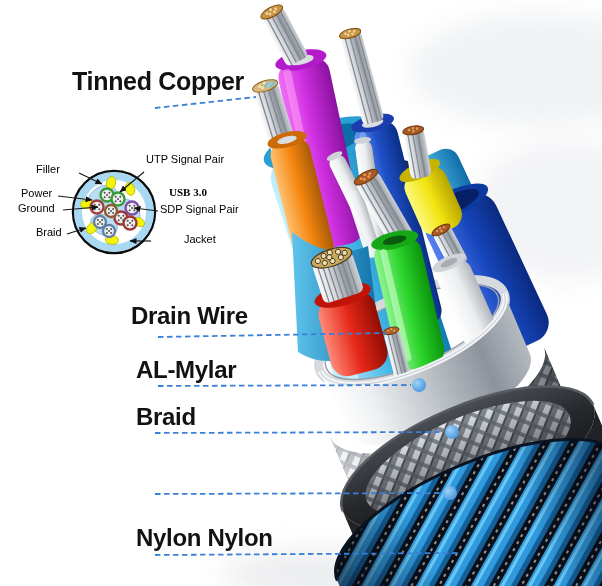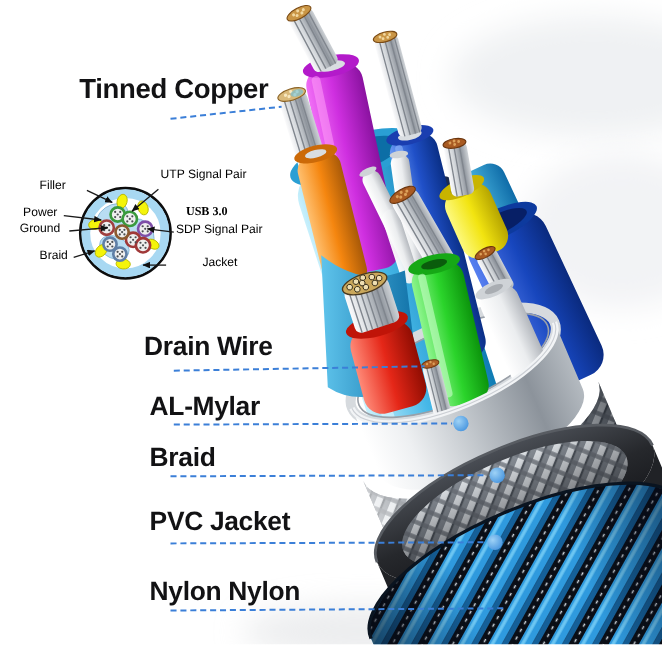--- a/index.html
+++ b/index.html
@@ -449,21 +449,20 @@
   <circle cx="419" cy="385" r="7"></circle>
   <circle cx="452" cy="432" r="7"></circle>
   <circle cx="450" cy="493" r="7"></circle>
 </g>
 </svg>
 
 <div class="lbl big" style="left:72px;top:68px;">Tinned Copper</div>
 <div class="lbl" style="left:131px;top:303px;">Drain Wire</div>
 <div class="lbl" style="left:136px;top:357px;">AL-Mylar</div>
 <div class="lbl" style="left:136px;top:404px;">Braid</div>
-<div class="lbl" style="left:136px;top:462px;">PVC Jacket</div>
 <div class="lbl" style="left:136px;top:525px;">Nylon Nylon</div>
 
 <div class="sm" style="left:36px;top:164px;">Filler</div>
 <div class="sm" style="left:21px;top:188px;">Power</div>
 <div class="sm" style="left:18px;top:203px;">Ground</div>
 <div class="sm" style="left:36px;top:227px;">Braid</div>
 <div class="sm" style="left:146px;top:154px;">UTP Signal Pair</div>
 <div class="sm b" style="left:169px;top:187px;">USB 3.0</div>
 <div class="sm" style="left:160px;top:204px;">SDP Signal Pair</div>
 <div class="sm" style="left:153px;top:234px;margin-left:31px;">Jacket</div>

